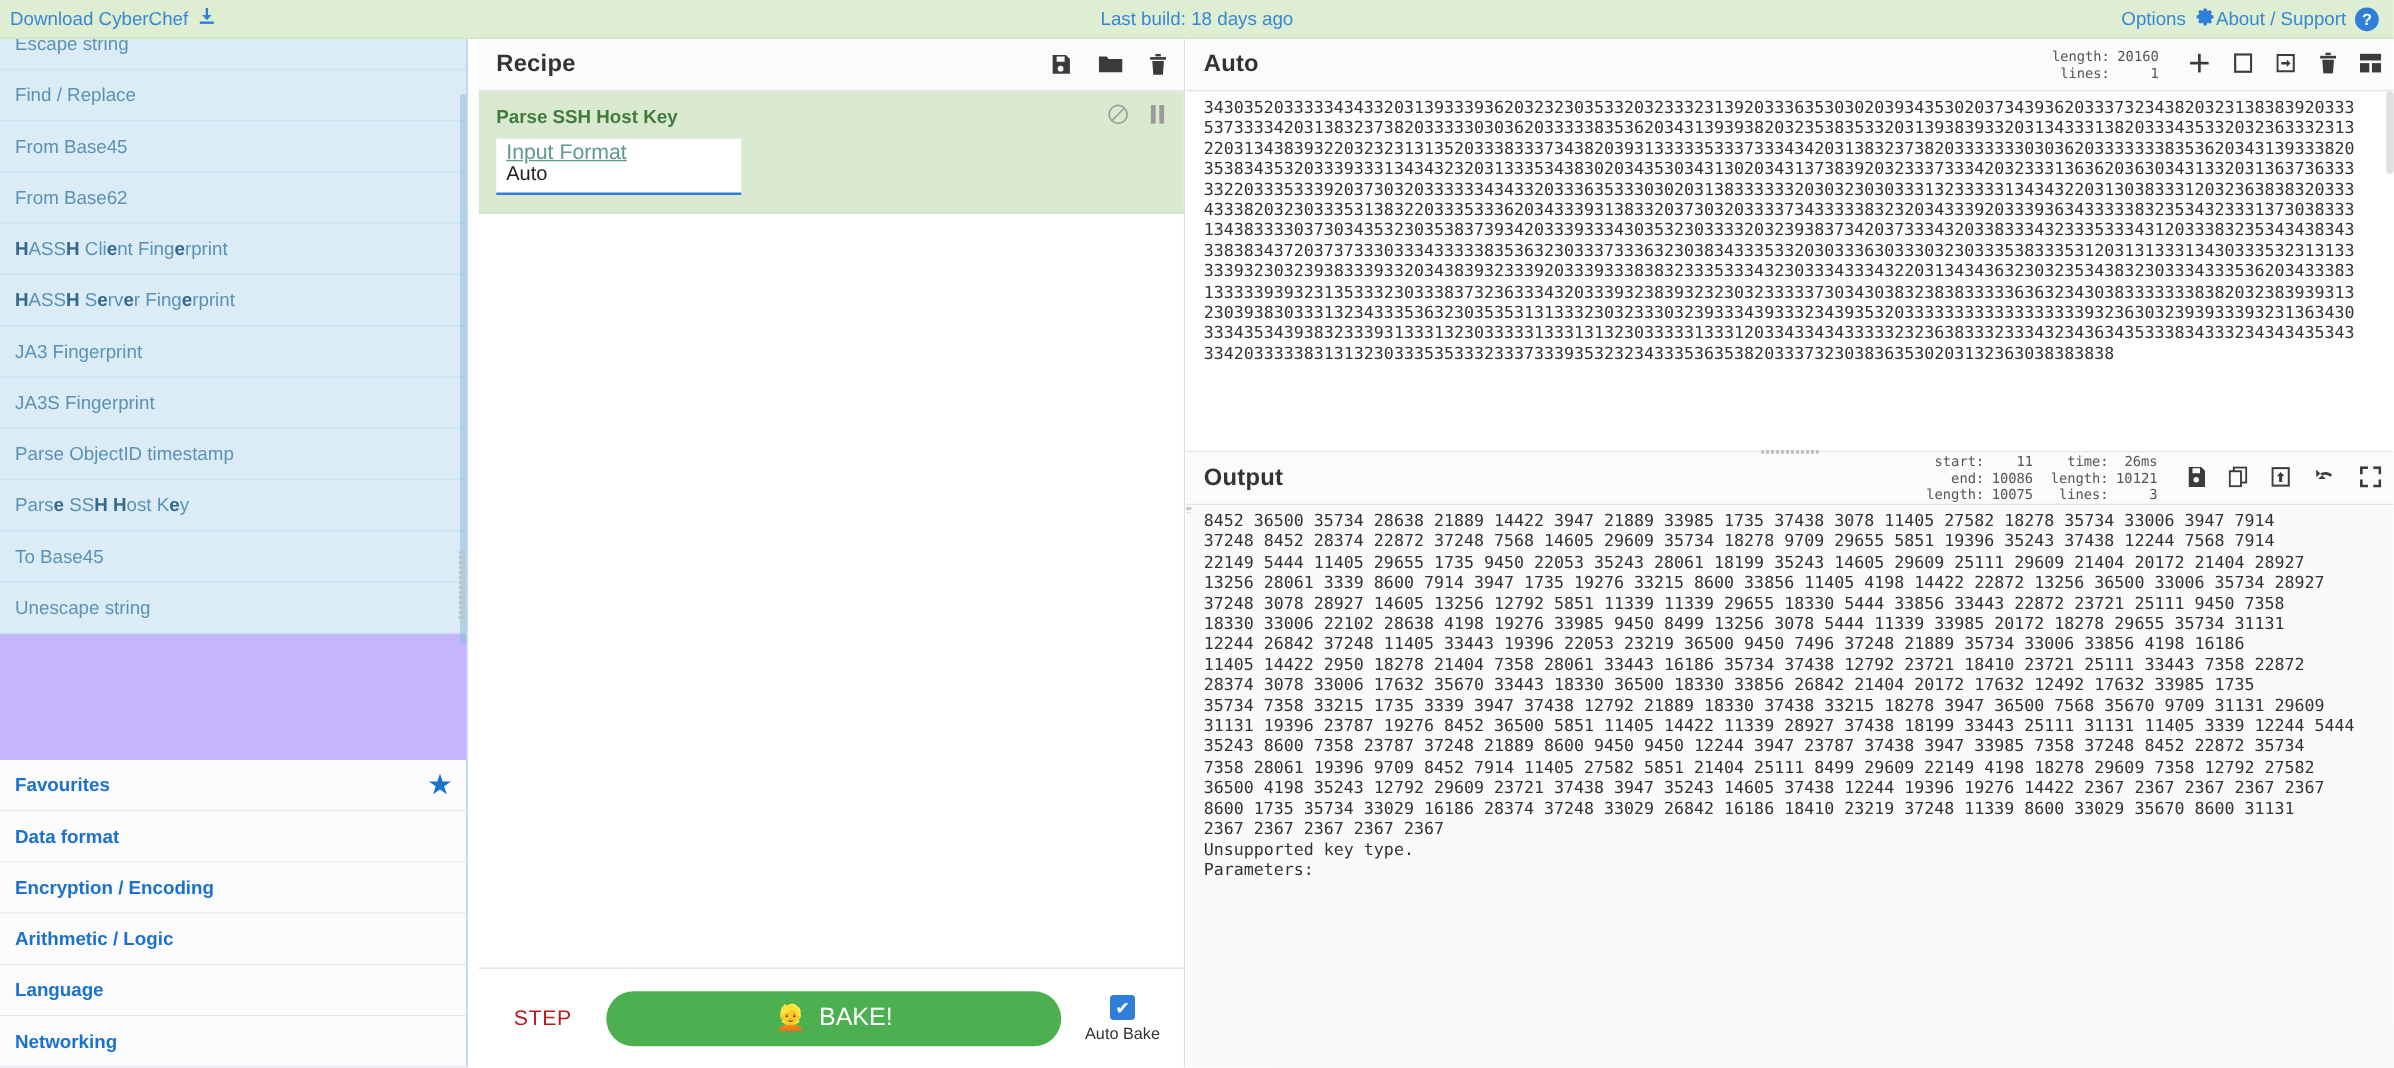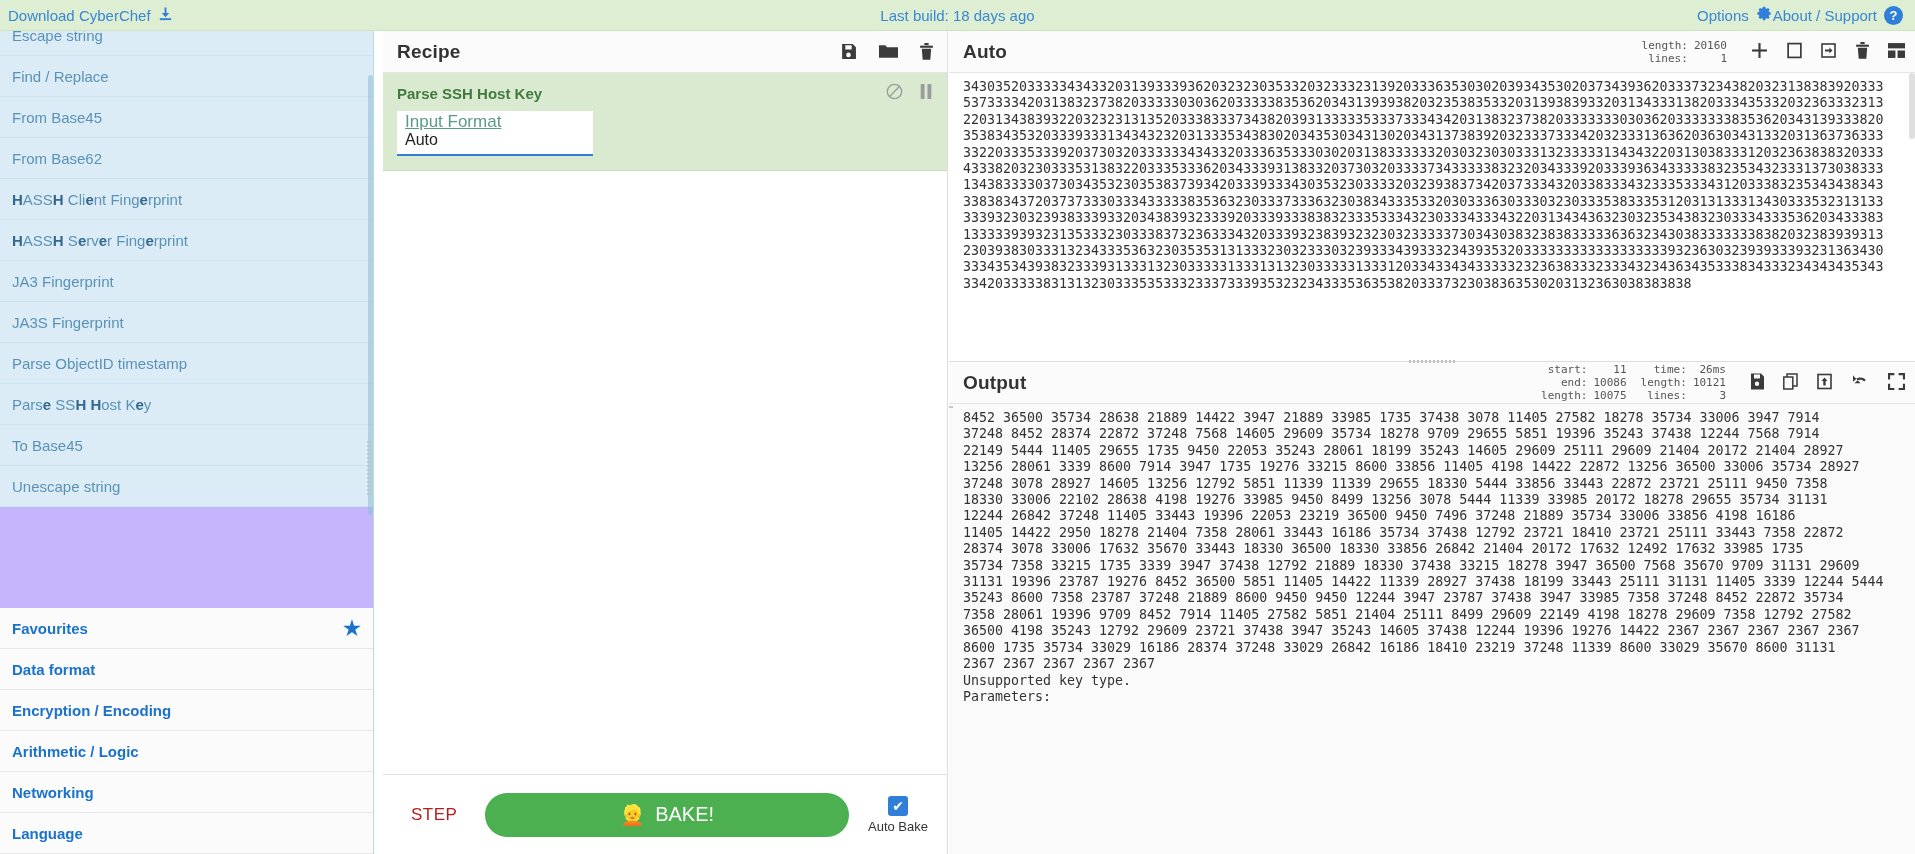--- a/index.html
+++ b/index.html
@@ -272,24 +272,24 @@
         <div class="cat-item">
           <span>Data format</span>
         </div>
         <div class="cat-item">
           <span>Encryption / Encoding</span>
         </div>
         <div class="cat-item">
           <span>Arithmetic / Logic</span>
         </div>
         <div class="cat-item">
+          <span>Language</span>
+        </div>
+        <div class="cat-item">
           <span>Networking</span>
-        </div>
-        <div class="cat-item">
-          <span>Language</span>
         </div>
       </div>
     <div class="side-scroll"></div>
     <div class="drag-dots"></div>
   </div>
 
   <div class="recipe">
     <div class="panel-head">
       <div class="panel-title">Recipe</div>
       <div class="head-icons">

